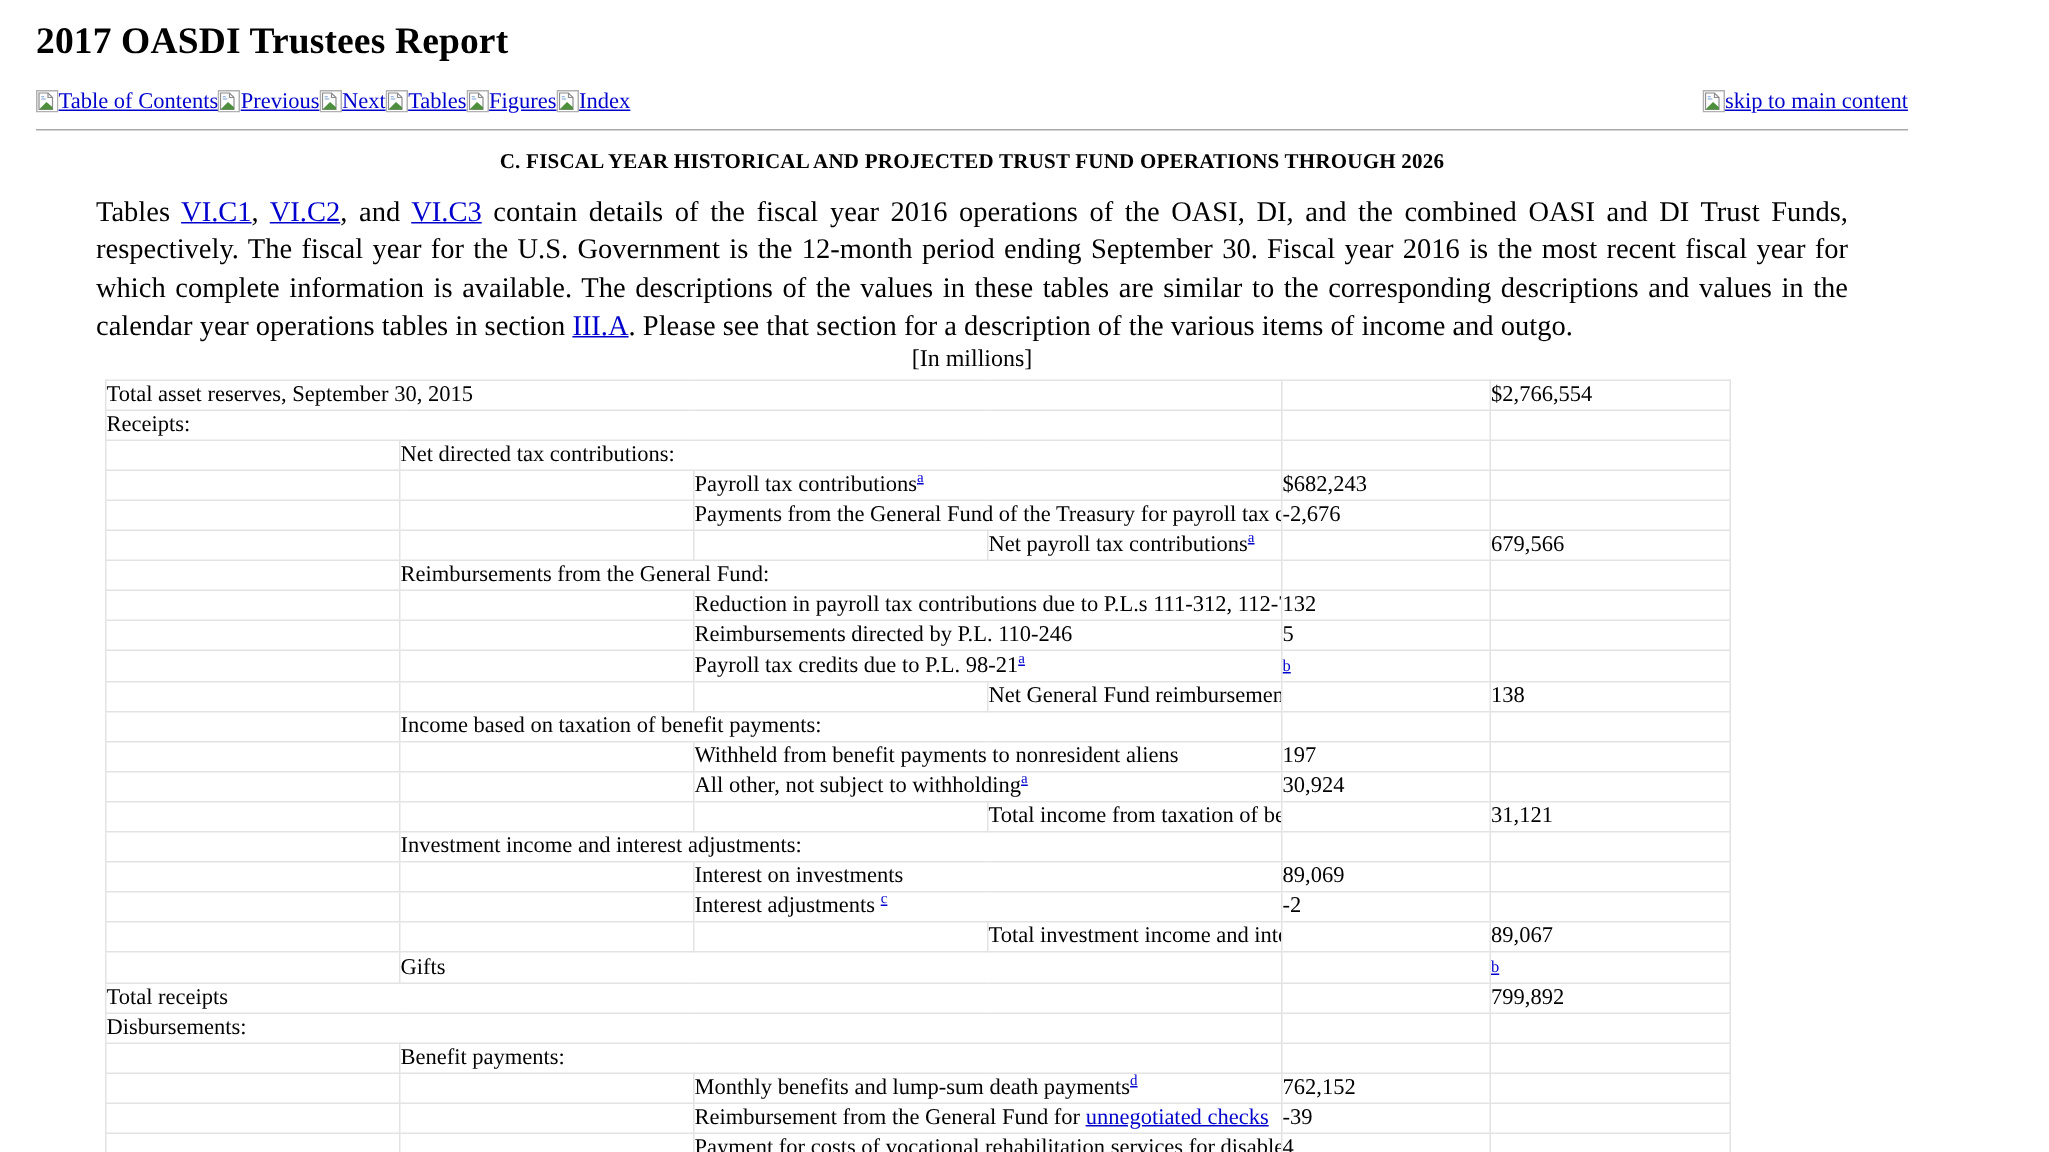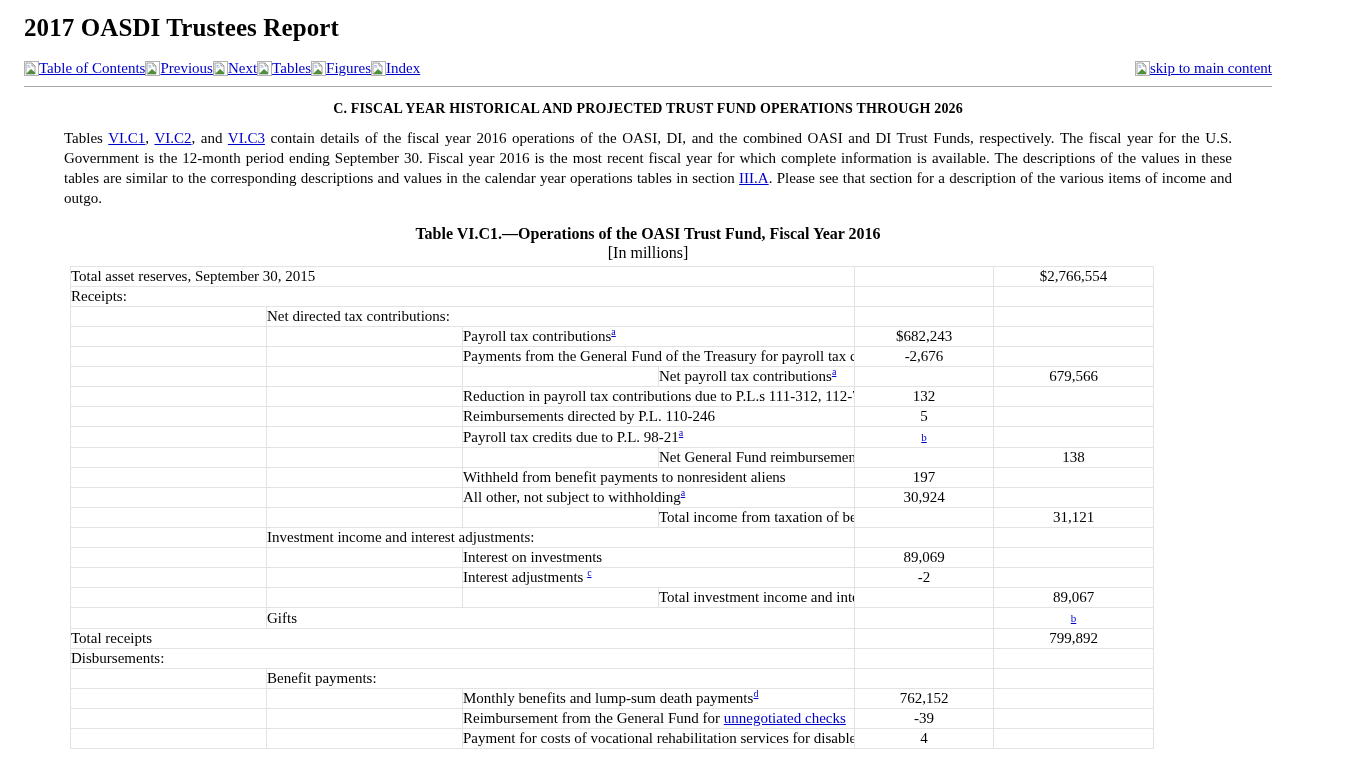--- a/index.html
+++ b/index.html
@@ -80,21 +80,21 @@
     font-size: 14px;
     margin: 14px 0 0 0;
     letter-spacing: 0.15px;
   }
 
   
   p.intro {
     margin: 12px 40px 0 40px;
     text-align: justify;
     line-height: 1.33;
-    font-size: 15px;
+    font-size: 19px;
   }
   p.intro a {
     color: #0000cc;
     text-decoration: underline;
   }
 
   
   .table-title {
     text-align: center;
     font-weight: bold;
@@ -124,21 +124,21 @@
     white-space: nowrap;
   }
   td.ind { width: 21px; }
   td.ind2 { width: 29px; }
   td.ind3 { width: 29px; }
   td.label {
     padding-left: 1px;
     text-align: left;
   }
   td.num {
-    text-align: center;
+    text-align: left;
     padding-right: 3px;
   }
   td.col-mid { width: 138px; }
   td.col-right { width: 159px; }
   td.blank { }
 
   sup.fn {
     font-size: 10px;
     vertical-align: super;
     line-height: 0;
@@ -216,21 +216,20 @@
             <path d="M3.5 6 L6.5 6" stroke="#7b9fd4" stroke-width="0.8"></path>
           </svg></span><a class="skiplink" href="#">skip to main content</a></span>
   </div>
 
   <hr class="rule">
 
   <div class="section-head">C. FISCAL YEAR HISTORICAL AND PROJECTED TRUST FUND OPERATIONS THROUGH 2026</div>
 
   <p class="intro" id="intro-para">Tables <a class="inline-link" href="#">VI.C1</a>, <a class="inline-link" href="#">VI.C2</a>, and <a class="inline-link" href="#">VI.C3</a> contain details of the fiscal year 2016 operations of the OASI, DI, and the combined OASI and DI Trust Funds, respectively. The fiscal year for the U.S. Government is the 12-month period ending September 30. Fiscal year 2016 is the most recent fiscal year for which complete information is available. The descriptions of the values in these tables are similar to the corresponding descriptions and values in the calendar year operations tables in section <a class="inline-link" href="#">III.A</a>. Please see that section for a description of the various items of income and outgo.</p>
 
-  <div class="table-title">Table VI.C1.—Operations of the OASI Trust Fund, Fiscal Year 2016</div>
   <div class="table-sub">[In millions]</div>
 
   <table class="optable">
     <tbody id="table-body">
         <tr>
           <td class="label" colspan="4">Total asset reserves, September 30, 2015</td>
           <td class="num col-mid"></td>
           <td class="num col-right">$2,766,554</td>
         </tr>
         <tr>
@@ -261,20 +260,26 @@
         <tr>
           <td class="ind blank"></td>
           <td class="ind2 blank"></td>
           <td class="ind3 blank"></td>
           <td class="label" colspan="1">Net payroll tax contributions<sup class="fn"><a href="#">a</a></sup></td>
           <td class="num col-mid"></td>
           <td class="num col-right">679,566</td>
         </tr>
         <tr>
           <td class="ind blank"></td>
+          <td class="label" colspan="3">Reimbursements from the General Fund:</td>
+          <td class="num col-mid"></td>
+          <td class="num col-right"></td>
+        </tr>
+        <tr>
+          <td class="ind blank"></td>
           <td class="ind2 blank"></td>
           <td class="label" colspan="2">Reduction in payroll tax contributions due to P.L.s 111-312, 112-78, and 112-96</td>
           <td class="num col-mid">132</td>
           <td class="num col-right"></td>
         </tr>
         <tr>
           <td class="ind blank"></td>
           <td class="ind2 blank"></td>
           <td class="label" colspan="2">Reimbursements directed by P.L. 110-246</td>
           <td class="num col-mid">5</td>
@@ -290,20 +295,26 @@
         <tr>
           <td class="ind blank"></td>
           <td class="ind2 blank"></td>
           <td class="ind3 blank"></td>
           <td class="label" colspan="1">Net General Fund reimbursements</td>
           <td class="num col-mid"></td>
           <td class="num col-right">138</td>
         </tr>
         <tr>
           <td class="ind blank"></td>
+          <td class="label" colspan="3">Income based on taxation of benefit payments:</td>
+          <td class="num col-mid"></td>
+          <td class="num col-right"></td>
+        </tr>
+        <tr>
+          <td class="ind blank"></td>
           <td class="ind2 blank"></td>
           <td class="label" colspan="2">Withheld from benefit payments to nonresident aliens</td>
           <td class="num col-mid">197</td>
           <td class="num col-right"></td>
         </tr>
         <tr>
           <td class="ind blank"></td>
           <td class="ind2 blank"></td>
           <td class="label" colspan="2">All other, not subject to withholding<sup class="fn"><a href="#">a</a></sup></td>
           <td class="num col-mid">30,924</td>

